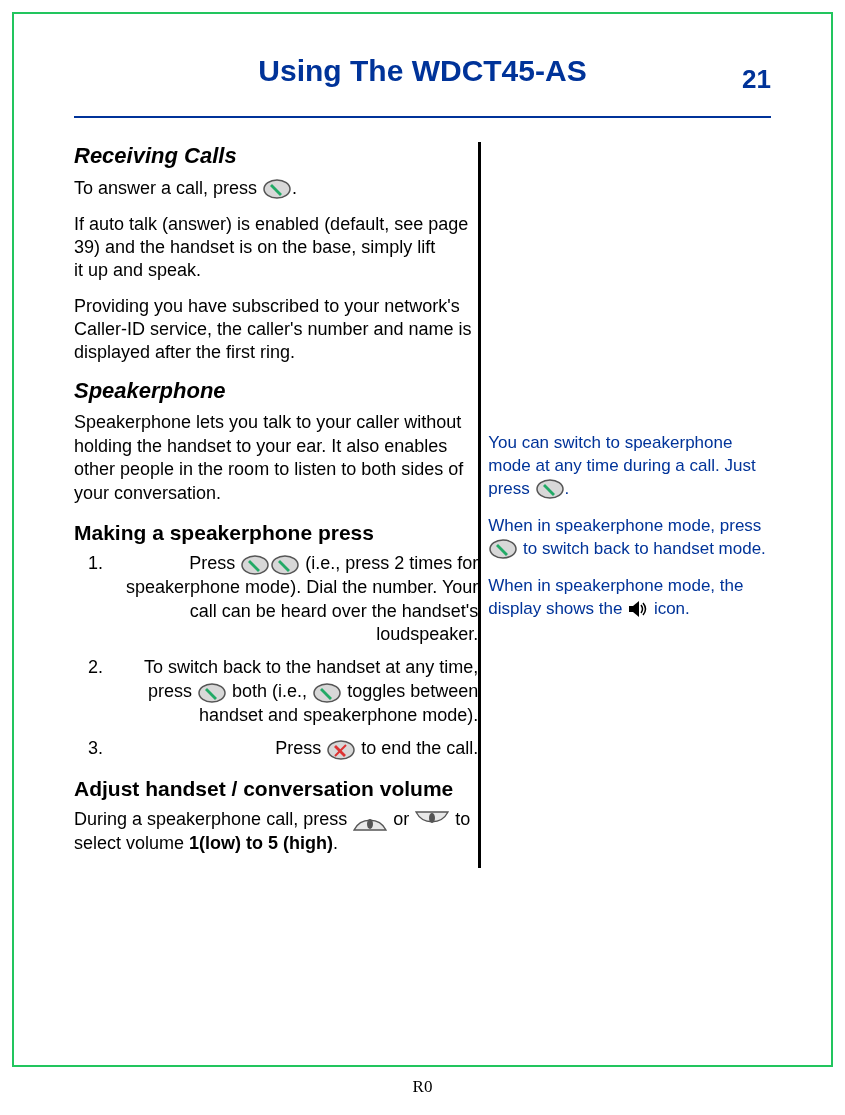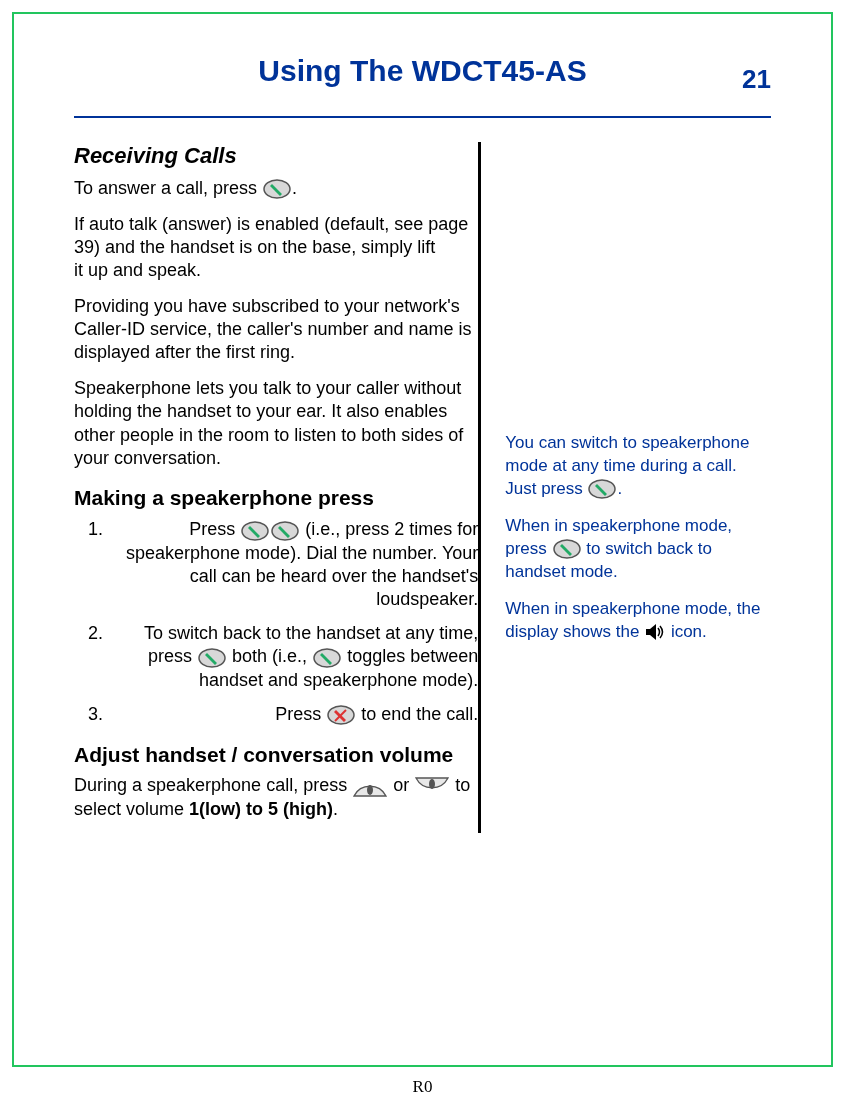--- a/index.html
+++ b/index.html
@@ -50,21 +50,21 @@
   }
   .main-col {
     width: 58%;
     font-size: 18px;
     line-height: 1.3;
     color: #000;
   }
   .side-col {
     width: 42%;
     border-left: 3px solid #000;
-    padding-left: 24px;
+    padding-left: 7px;
     font-size: 17px;
     color: #003399;
     line-height: 1.35;
   }
   .side-spacer {
     height: 290px;
   }
   h2.section {
     font-style: italic;
     font-weight: bold;
@@ -122,20 +122,21 @@
             <svg width="30" height="22">
                 <ellipse cx="15" cy="11" rx="13" ry="9" fill="#d8d8d8" stroke="#555" stroke-width="1.5"></ellipse>
                 <path d="M8 8 L10 6 L14 10 L12 12 Z M14 10 L20 16 L18 18 L12 12 Z" fill="#2a6"></path>
               </svg>
           </span><span>.</span>
         </p>
         <p style="margin-bottom:0">If auto talk (answer) is enabled (default, see page 39) and the handset is on the base, simply lift</p>
         <p style="margin-top:0">it up and speak.</p>
         <p>Providing you have subscribed to your network's Caller-ID service, the caller's number and name is displayed after the first ring.</p>
 
+        <h2 class="section">Speakerphone</h2>
         <p>Speakerphone lets you talk to your caller without holding the handset to your ear.  It also enables other people in the room to listen to both sides of your conversation.</p>
 
         <h3 class="subsection">Making a speakerphone press</h3>
         <ol class="ol">
           <li>
             <span>Press </span>
             <span class="icon">
               <svg width="30" height="22">
                   <ellipse cx="15" cy="11" rx="13" ry="9" fill="#d8d8d8" stroke="#555" stroke-width="1.5"></ellipse>
                   <path d="M8 8 L10 6 L14 10 L12 12 Z M14 10 L20 16 L18 18 L12 12 Z" fill="#2a6"></path>

